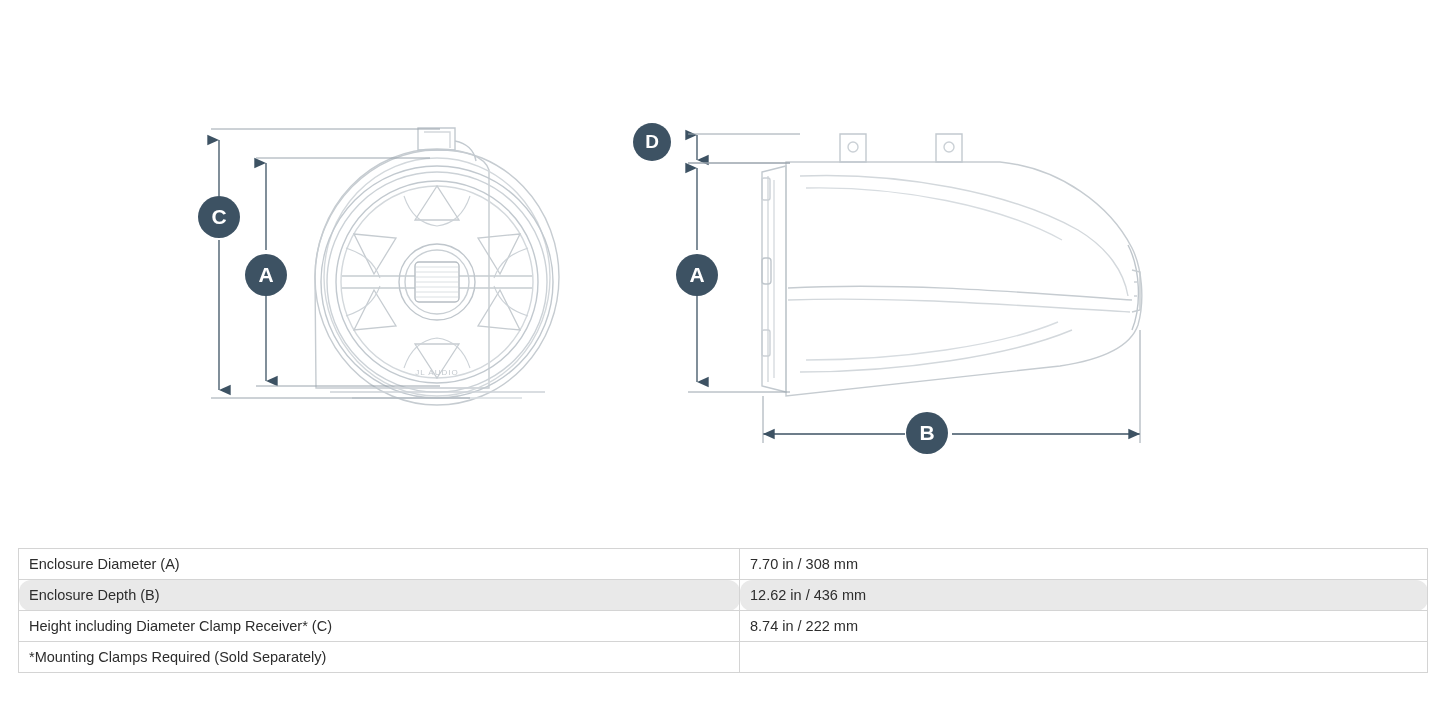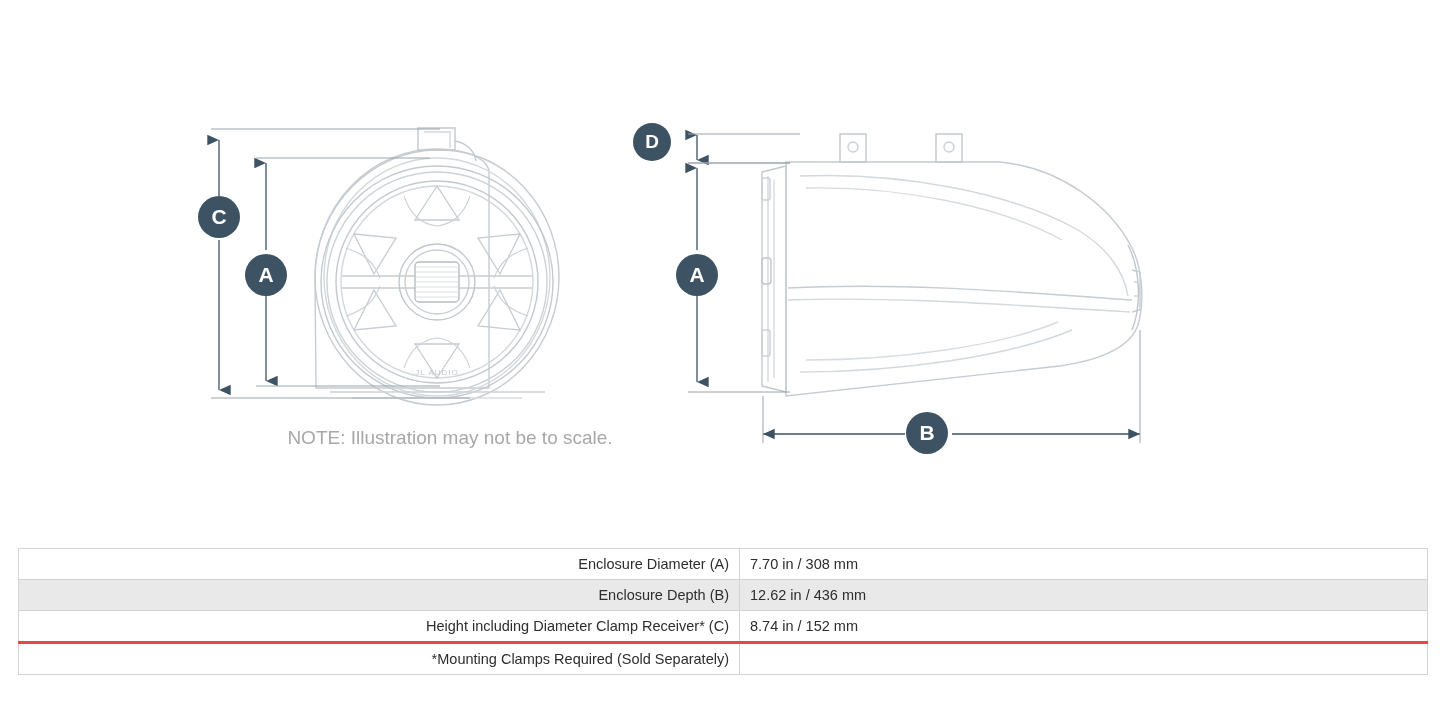--- a/index.html
+++ b/index.html
@@ -71,23 +71,23 @@
     font-size: 14.5px;
     color: #2d2d2d;
     font-family: "Liberation Sans", sans-serif;
   }
   #spec-table td {
     border: 1px solid #d4d4d4;
     padding: 7px 10px;
     height: 16px;
     vertical-align: middle;
   }
-  #spec-table td.label { width: 700px; text-align: right; }
-  #spec-table tr.alt td { background: #e9e9e9; }
-  #spec-table tr.footnote td { border-top: 3px solid #ef4444; }
+  #spec-table td.label { width: 700px; }
+  #spec-table tr.alt td { background: #e9e9e9; border-radius: 12px; }
+  #spec-table tr.footnote td { border-top: 1px solid #ef4444; }
 </style>
 </head>
 <body>
 
 <div id="drawing">
 
   <svg width="1445" height="530" viewBox="0 0 1445 530">
     <defs>
       <marker id="arrowDown" markerWidth="10" markerHeight="10" refX="5" refY="9" orient="auto">
         <path d="M1,0 L5,9 L9,0 Z" fill="#3d5263"></path>
@@ -242,36 +242,35 @@
     </g>
   </svg>
 
   <div class="badge" style="left:198px; top:196px;">C</div>
   <div class="badge" style="left:245px; top:254px;">A</div>
   <div class="badge small" style="left:633px; top:123px;">D</div>
   <div class="badge" style="left:676px; top:254px;">A</div>
   <div class="badge" style="left:906px; top:412px;">B</div>
 
   <div class="note">
-    <div>NOTE: Illustration may not be to scale.</div>
   </div>
 </div>
 
 <table id="spec-table">
   <tbody>
     <tr>
       <td class="label">Enclosure Diameter (A)</td>
       <td class="value">7.70 in / 308 mm</td>
     </tr>
     <tr class="alt">
       <td class="label">Enclosure Depth (B)</td>
       <td class="value">12.62 in / 436 mm</td>
     </tr>
     <tr>
       <td class="label">Height including Diameter Clamp Receiver* (C)</td>
-      <td class="value">8.74 in / 152 mm</td>
+      <td class="value">8.74 in / 222 mm</td>
     </tr>
     <tr class="footnote">
       <td class="label">*Mounting Clamps Required (Sold Separately)</td>
       <td class="value"></td>
     </tr>
   </tbody>
 </table>
 
 </body></html>

